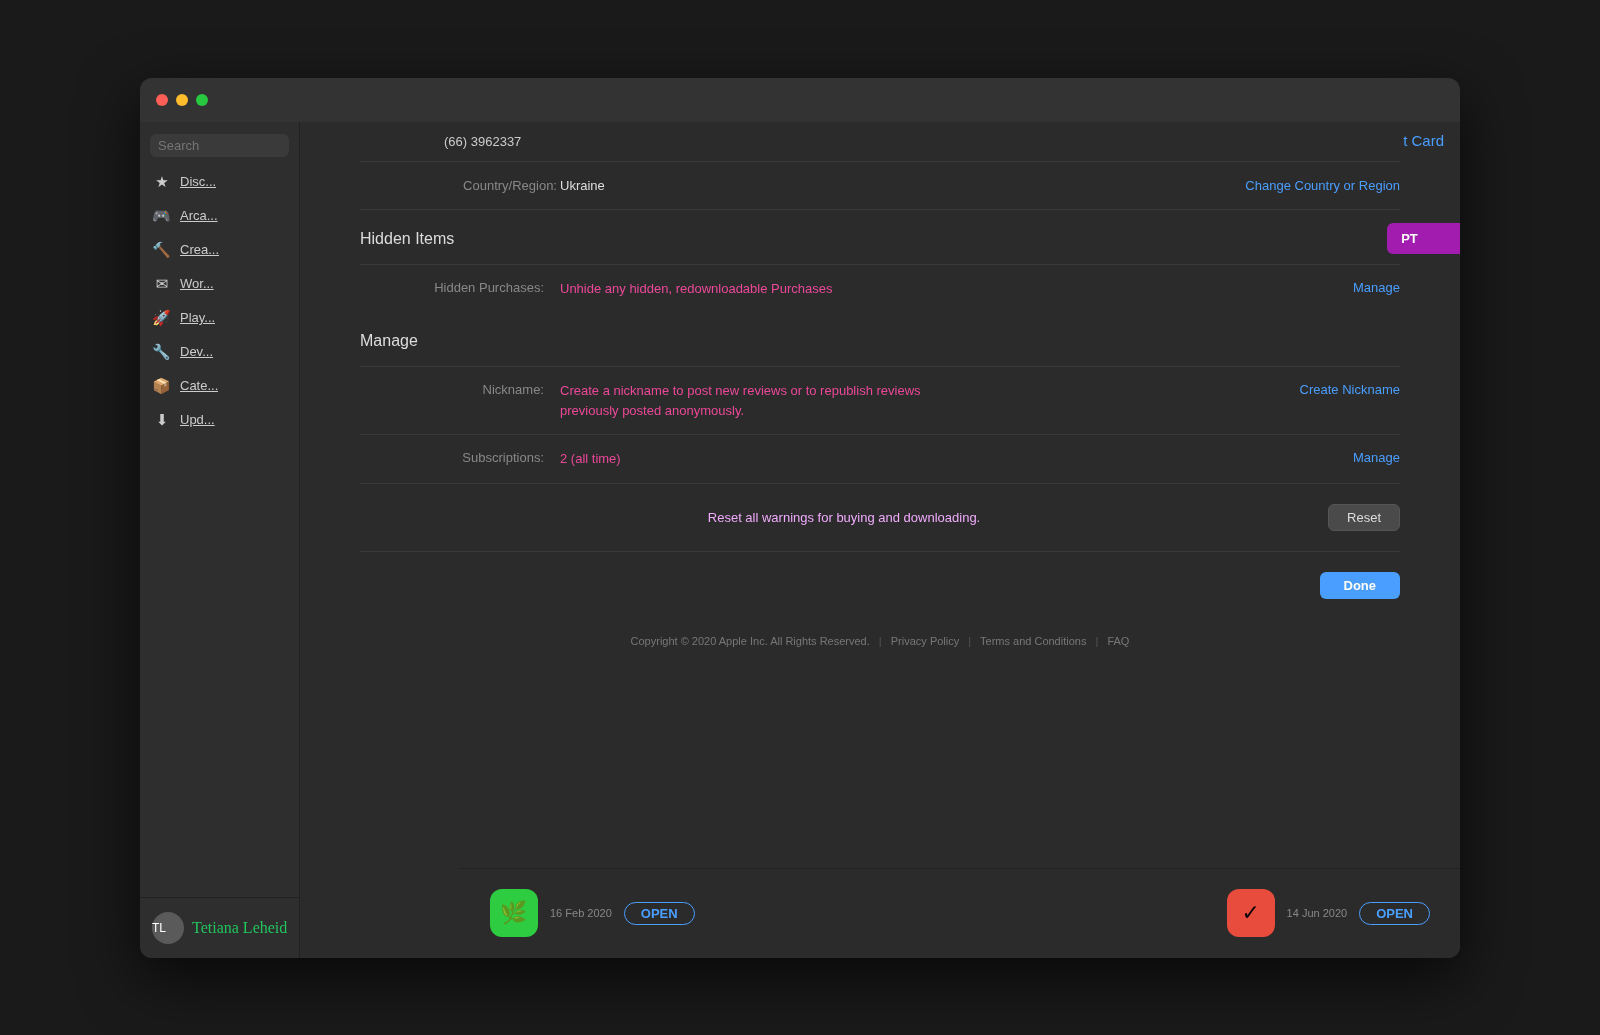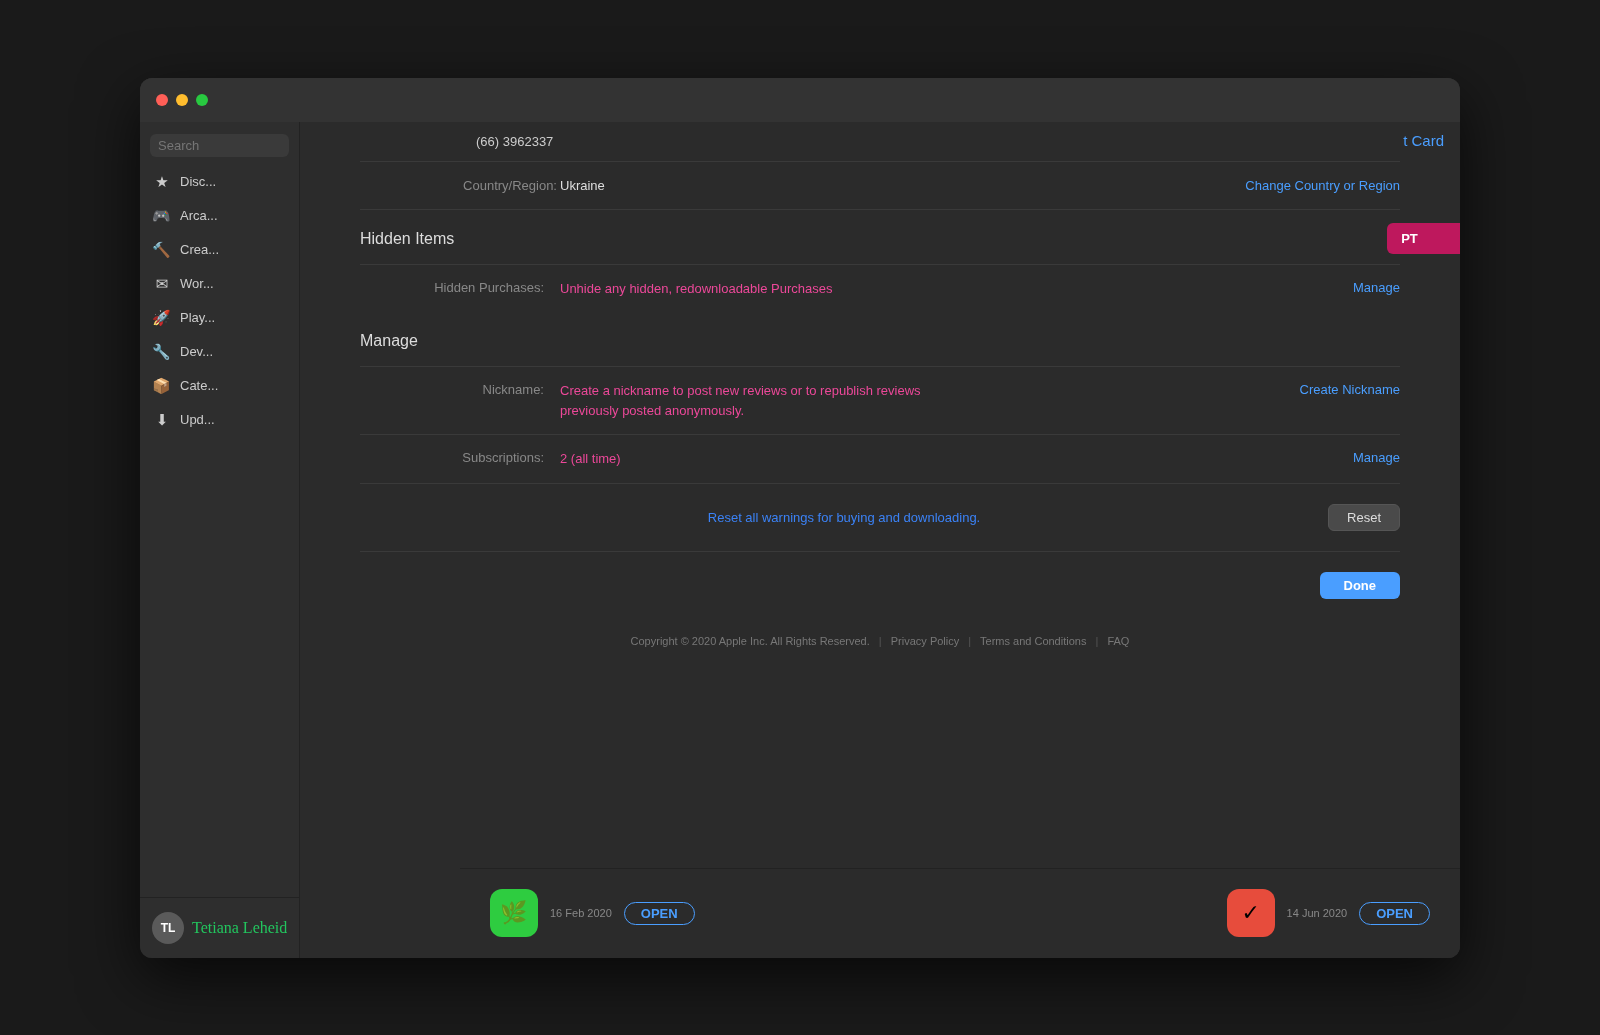--- a/index.html
+++ b/index.html
@@ -89,43 +89,44 @@
 
     .sidebar-icon {
       font-size: 15px;
       width: 20px;
       text-align: center;
     }
 
     .sidebar-label {
       white-space: nowrap;
       overflow: hidden;
+      text-decoration: underline;
     }
 
     
     .sidebar-user {
       margin-top: auto;
       display: flex;
       align-items: center;
       gap: 8px;
       padding: 14px 12px;
       border-top: 1px solid #222;
     }
 
     .user-avatar {
       width: 32px;
       height: 32px;
       border-radius: 50%;
       background: #5a5a5a;
       display: flex;
       align-items: center;
-      justify-content: center;
+      justify-content: flex-start;
       font-size: 12px;
       color: #fff;
-      font-weight: 700;
+      font-weight: 400;
       flex-shrink: 0;
     }
 
     .user-name {
       font-size: 16px;
       color: #22c55e;
       white-space: nowrap;
       overflow: hidden;
       font-family: Liberation Serif, serif;
     }
@@ -156,21 +157,21 @@
     .info-row {
       display: flex;
       align-items: center;
       padding: 12px 0;
       border-bottom: 1px solid #3a3a3a;
     }
 
     .phone-number {
       font-size: 13px;
       color: #ccc;
-      margin-left: 116px;
+      margin-left: 84px;
     }
 
     .country-row {
       display: flex;
       align-items: center;
       padding: 16px 0;
       border-bottom: 1px solid #3a3a3a;
     }
 
     .field-label {
@@ -245,21 +246,21 @@
       display: flex;
       align-items: center;
       padding: 20px 0;
       border-top: 1px solid #3a3a3a;
     }
 
     .reset-text {
       flex: 1;
       text-align: center;
       font-size: 13px;
-      color: #3b82f6;
+      color: #f0abfc;
     }
 
     .reset-btn {
       background: #4a4a4a;
       border: 1px solid #555;
       border-radius: 6px;
       color: #ddd;
       font-size: 13px;
       padding: 5px 18px;
       cursor: pointer;
@@ -506,15 +507,15 @@
         <div class="app-info">
           <span class="app-date">14 Jun 2020</span>
         </div>
         <button class="open-btn">OPEN</button>
       </div>
     </div>
   </div>
 
   <div style="position:absolute; top:44px; right:0; display:flex; flex-direction:column; gap:60px;">
     <span style="color:#4a9eff; font-size:15px; font-weight:500; padding:10px 16px; cursor:pointer;">t Card</span>
-    <span style="background:#be185d; color:#fff; font-size:13px; font-weight:600; padding:8px 14px; border-radius:6px 0 0 6px; margin-top:4px; cursor:pointer;">PT</span>
+    <span style="background:#a21caf; color:#fff; font-size:13px; font-weight:600; padding:8px 14px; border-radius:6px 0 0 6px; margin-top:4px; cursor:pointer;">PT</span>
   </div>
 </div>
 
 </body></html>

